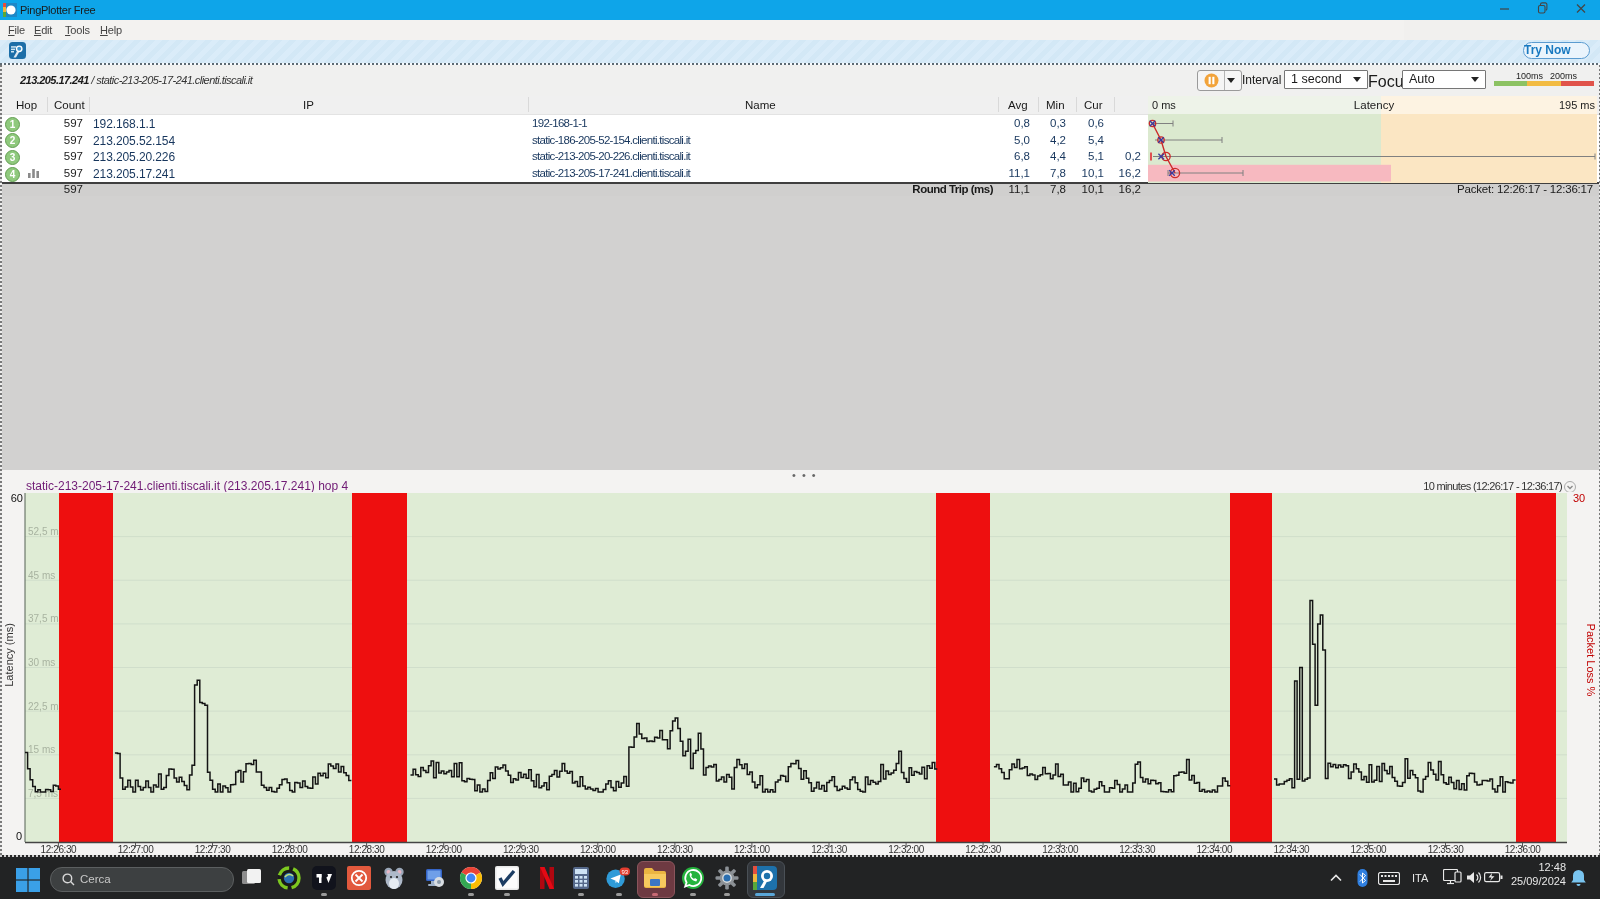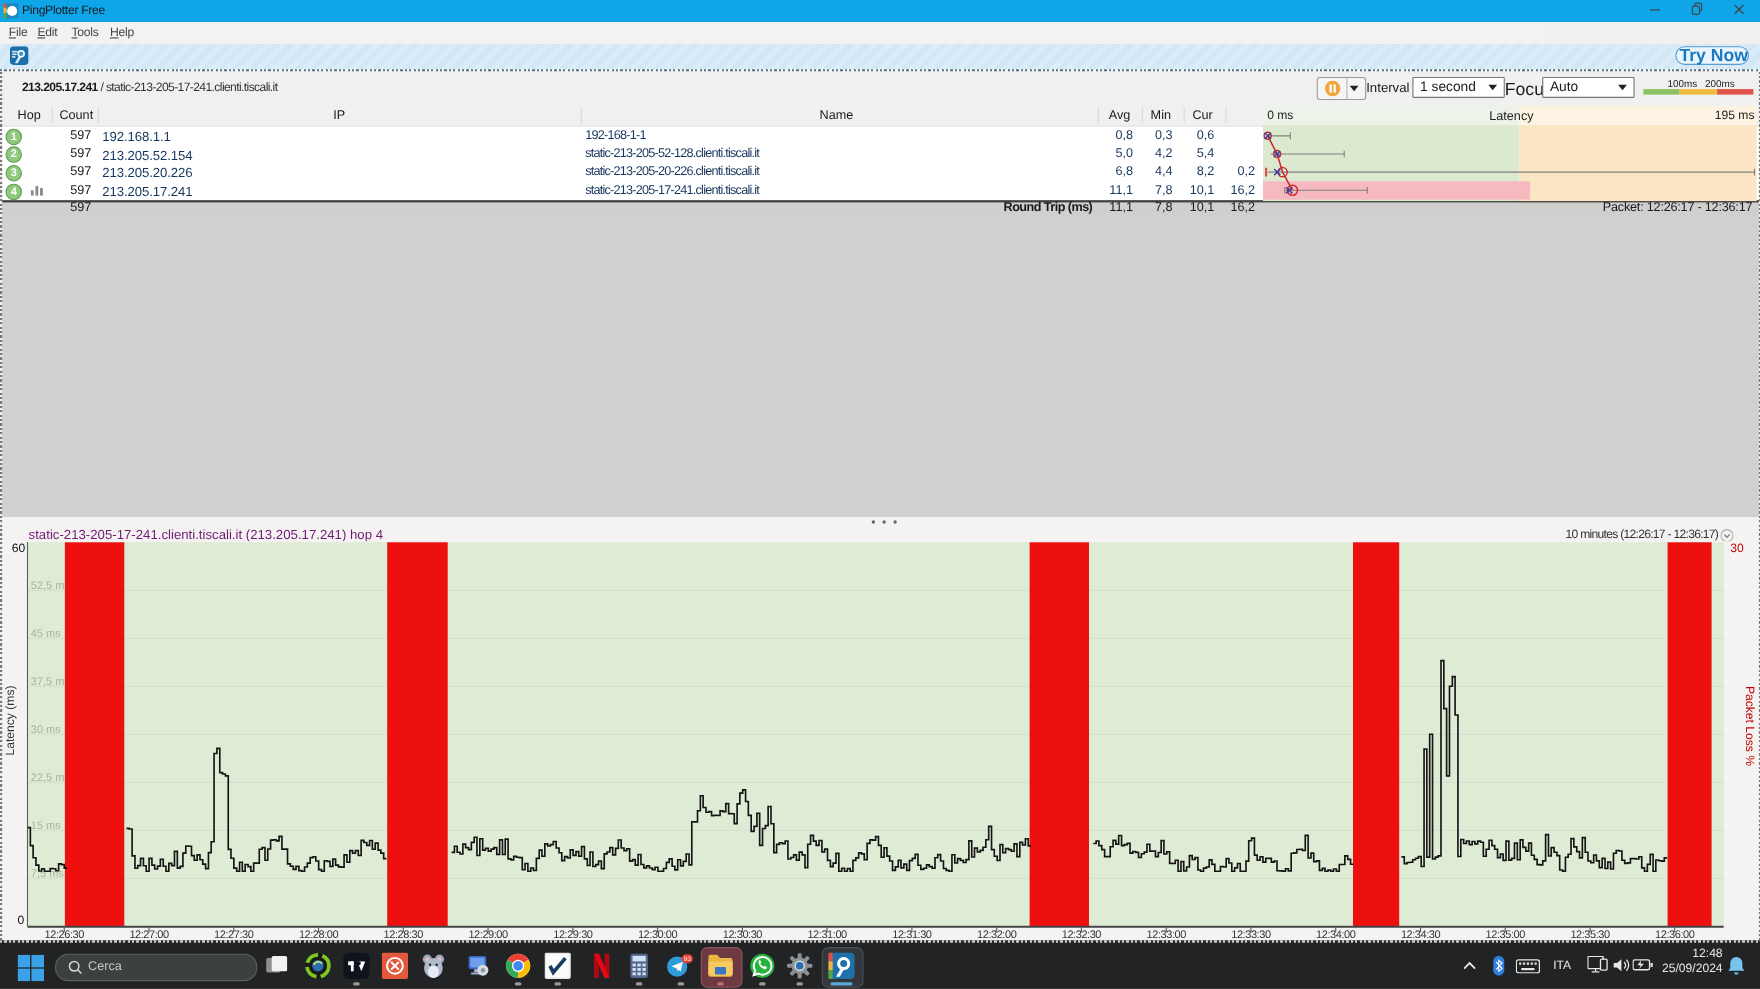--- a/index.html
+++ b/index.html
@@ -13,24 +13,24 @@
   .menu{position:absolute;top:4px;font-size:11px;letter-spacing:-0.2px;color:#444;}
   .menu u{text-decoration:underline;}
   #notif{left:0;top:40px;width:1600px;height:23px;
      background:repeating-linear-gradient(135deg,#daecf9 0 5px,#d3e8f6 5px 10px);}
   #notif .msg{position:absolute;left:0;top:5px;width:1586px;text-align:center;
      font-size:11px;letter-spacing:-0.3px;color:#37414b;}
   #dotline{left:0;top:63px;width:1600px;height:2px;
      background:repeating-linear-gradient(90deg,#5d6a73 0 2px,#f7fbff 2px 4px);}
   #trynow{left:1523px;top:42px;width:65px;height:15px;border:1.5px solid #5a9bd0;
      border-radius:9px;background:#eaf4fc;color:#1879c0;font-weight:bold;
-     font-size:16px;text-align:right;line-height:15px;}
+     font-size:12px;text-align:left;line-height:15px;}
   #targetbar{left:0;top:65px;width:1600px;height:31px;background:#f0f0ef;
      border-bottom:1px solid #e0e0e0;}
-  #targetbar .t{position:absolute;left:20px;top:9px;font-size:11px;letter-spacing:-0.55px;color:#1a1a1a;}
+  #targetbar .t{position:absolute;left:20px;top:9px;font-size:11px;letter-spacing:-0.55px;color:#1a1a1a;font-style:italic;}
   
   .ctl-label{position:absolute;font-size:13px;color:#1a1a1a;}
   .dd{position:absolute;background:#fff;border:1px solid #767676;border-radius:1px;
       font-size:12.5px;color:#1a1a1a;}
   .dd .arr{position:absolute;right:6px;top:6px;width:0;height:0;
       border-left:4px solid transparent;border-right:4px solid transparent;
       border-top:5px solid #222;}
   
   #tbl{left:0;top:96px;width:1600px;height:100px;background:#fff;font-size:11.5px;}
   .host{letter-spacing:-0.7px;}
@@ -155,32 +155,32 @@
   <div class="num" style="left:40px;top:21px;width:43px">597</div>
   <div class="abs navy ip" style="left:93px;top:21px">192.168.1.1</div>
   <div class="abs navy host" style="left:532px;top:21px">192-168-1-1</div>
   <div class="num navy" style="left:990px;top:21px;width:40px">0,8</div>
   <div class="num navy" style="left:1026px;top:21px;width:40px">0,3</div>
   <div class="num navy" style="left:1064px;top:21px;width:40px">0,6</div>
 
   <div class="hopc" style="left:5px;top:37.2px">2</div>
   <div class="num" style="left:40px;top:37.7px;width:43px">597</div>
   <div class="abs navy ip" style="left:93px;top:37.7px">213.205.52.154</div>
-  <div class="abs navy host" style="left:532px;top:37.7px">static-213-205-52-128.clienti.tiscali.it</div>
+  <div class="abs navy host" style="left:532px;top:37.7px">static-186-205-52-154.clienti.tiscali.it</div>
   <div class="num navy" style="left:990px;top:37.7px;width:40px">5,0</div>
   <div class="num navy" style="left:1026px;top:37.7px;width:40px">4,2</div>
   <div class="num navy" style="left:1064px;top:37.7px;width:40px">5,4</div>
 
   <div class="hopc" style="left:5px;top:53.9px">3</div>
   <div class="num" style="left:40px;top:54.4px;width:43px">597</div>
   <div class="abs navy ip" style="left:93px;top:54.4px">213.205.20.226</div>
   <div class="abs navy host" style="left:532px;top:54.4px">static-213-205-20-226.clienti.tiscali.it</div>
   <div class="num navy" style="left:990px;top:54.4px;width:40px">6,8</div>
   <div class="num navy" style="left:1026px;top:54.4px;width:40px">4,4</div>
-  <div class="num navy" style="left:1064px;top:54.4px;width:40px">8,2</div>
+  <div class="num navy" style="left:1064px;top:54.4px;width:40px">5,1</div>
   <div class="num navy" style="left:1101px;top:54.4px;width:40px">0,2</div>
 
   <div class="hopc" style="left:5px;top:70.6px">4</div>
   <svg class="abs" style="left:28px;top:73px" width="12" height="9" viewBox="0 0 12 9">
     <rect x="0" y="4" width="2.6" height="5" fill="#8a8a8a"></rect>
     <rect x="4.2" y="0" width="2.6" height="9" fill="#8a8a8a"></rect>
     <rect x="8.4" y="2" width="2.6" height="7" fill="#8a8a8a"></rect>
   </svg>
   <div class="num" style="left:40px;top:71.1px;width:43px">597</div>
   <div class="abs navy ip" style="left:93px;top:71.1px">213.205.17.241</div>

